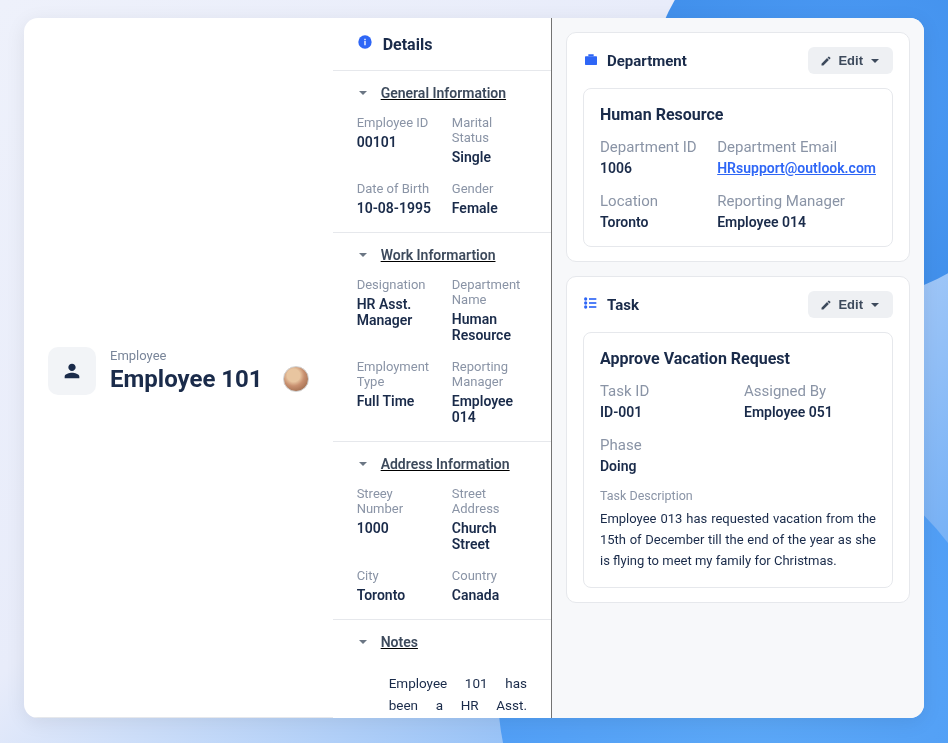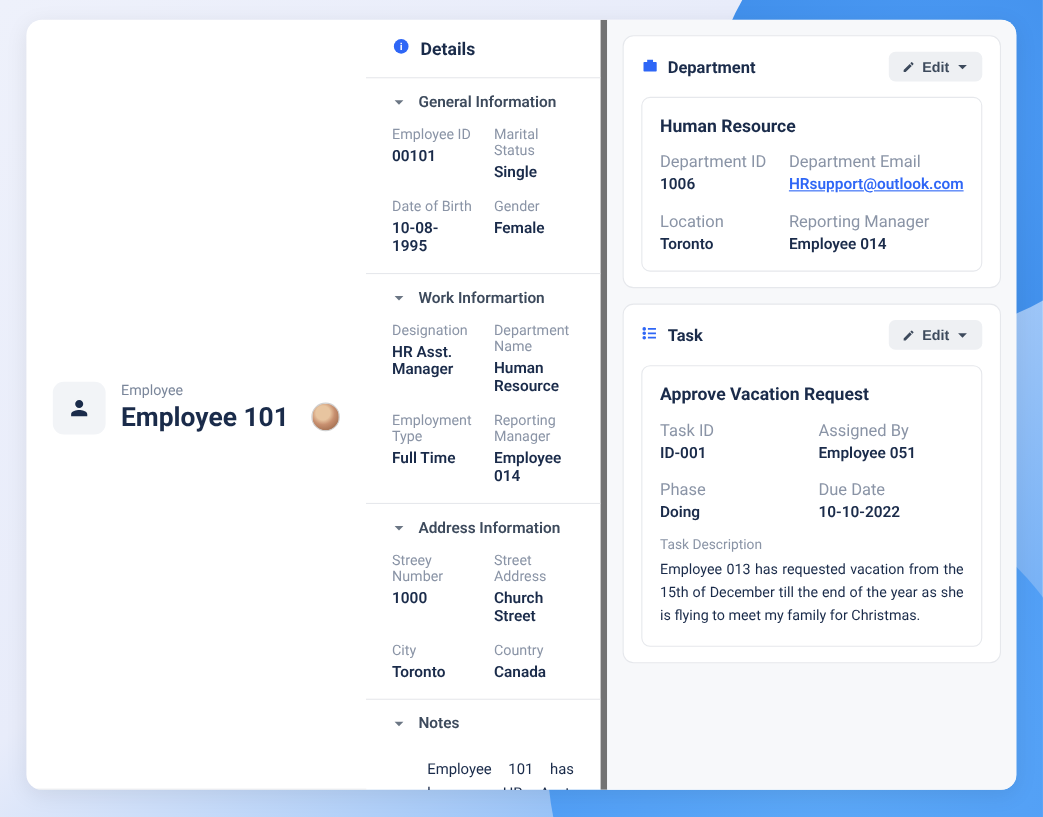--- a/index.html
+++ b/index.html
@@ -85,21 +85,21 @@
       background: radial-gradient(circle at 40% 35%, #e8c5a0 30%, #c89070 50%, #8b5a3c 100%);
       border: 1px solid #d0d0d0;
     }
     .body {
       display: flex;
       flex: 1;
       min-height: 0;
     }
     .left {
       flex: 1;
-      border-right: 6px solid #737373;
+      border-right: 1px solid #737373;
       overflow-y: auto;
     }
     .right {
       width: 372px;
       background: #f7f8fa;
       padding: 14px;
       overflow-y: auto;
       display: flex;
       flex-direction: column;
       gap: 14px;
@@ -119,20 +119,21 @@
     }
     .collapsible {
       border-bottom: 1px solid #e6e8ec;
     }
     .collapsible-header {
       display: flex;
       align-items: center;
       padding: 14px 24px;
       gap: 12px;
       cursor: pointer;
+      text-decoration: underline;
     }
     .collapsible-header svg { width: 12px; height: 12px; color: #6b7684; }
     .collapsible-header span {
       font-size: 14px;
       font-weight: 600;
       color: #3d4a5c;
     }
     .grid2 {
       display: grid;
       grid-template-columns: 1fr 1fr;
@@ -441,24 +442,20 @@
                 <div class="val">ID-001</div>
               </div>
             <div>
                 <div class="lbl">Assigned By</div>
                 <div class="val">Employee 051</div>
               </div>
             <div>
                 <div class="lbl">Phase</div>
                 <div class="val">Doing</div>
               </div>
-            <div>
-                <div class="lbl">Due Date</div>
-                <div class="val">10-10-2022</div>
-              </div>
           </div>
           <div class="task-desc-lbl">Task Description</div>
           <div class="task-desc">Employee 013 has requested vacation from the 15th of December till the end of the year as she is flying to meet my family for Christmas.</div>
         </div>
       </div>
     </div>
   </div>
 </div>
 
 </body></html>

